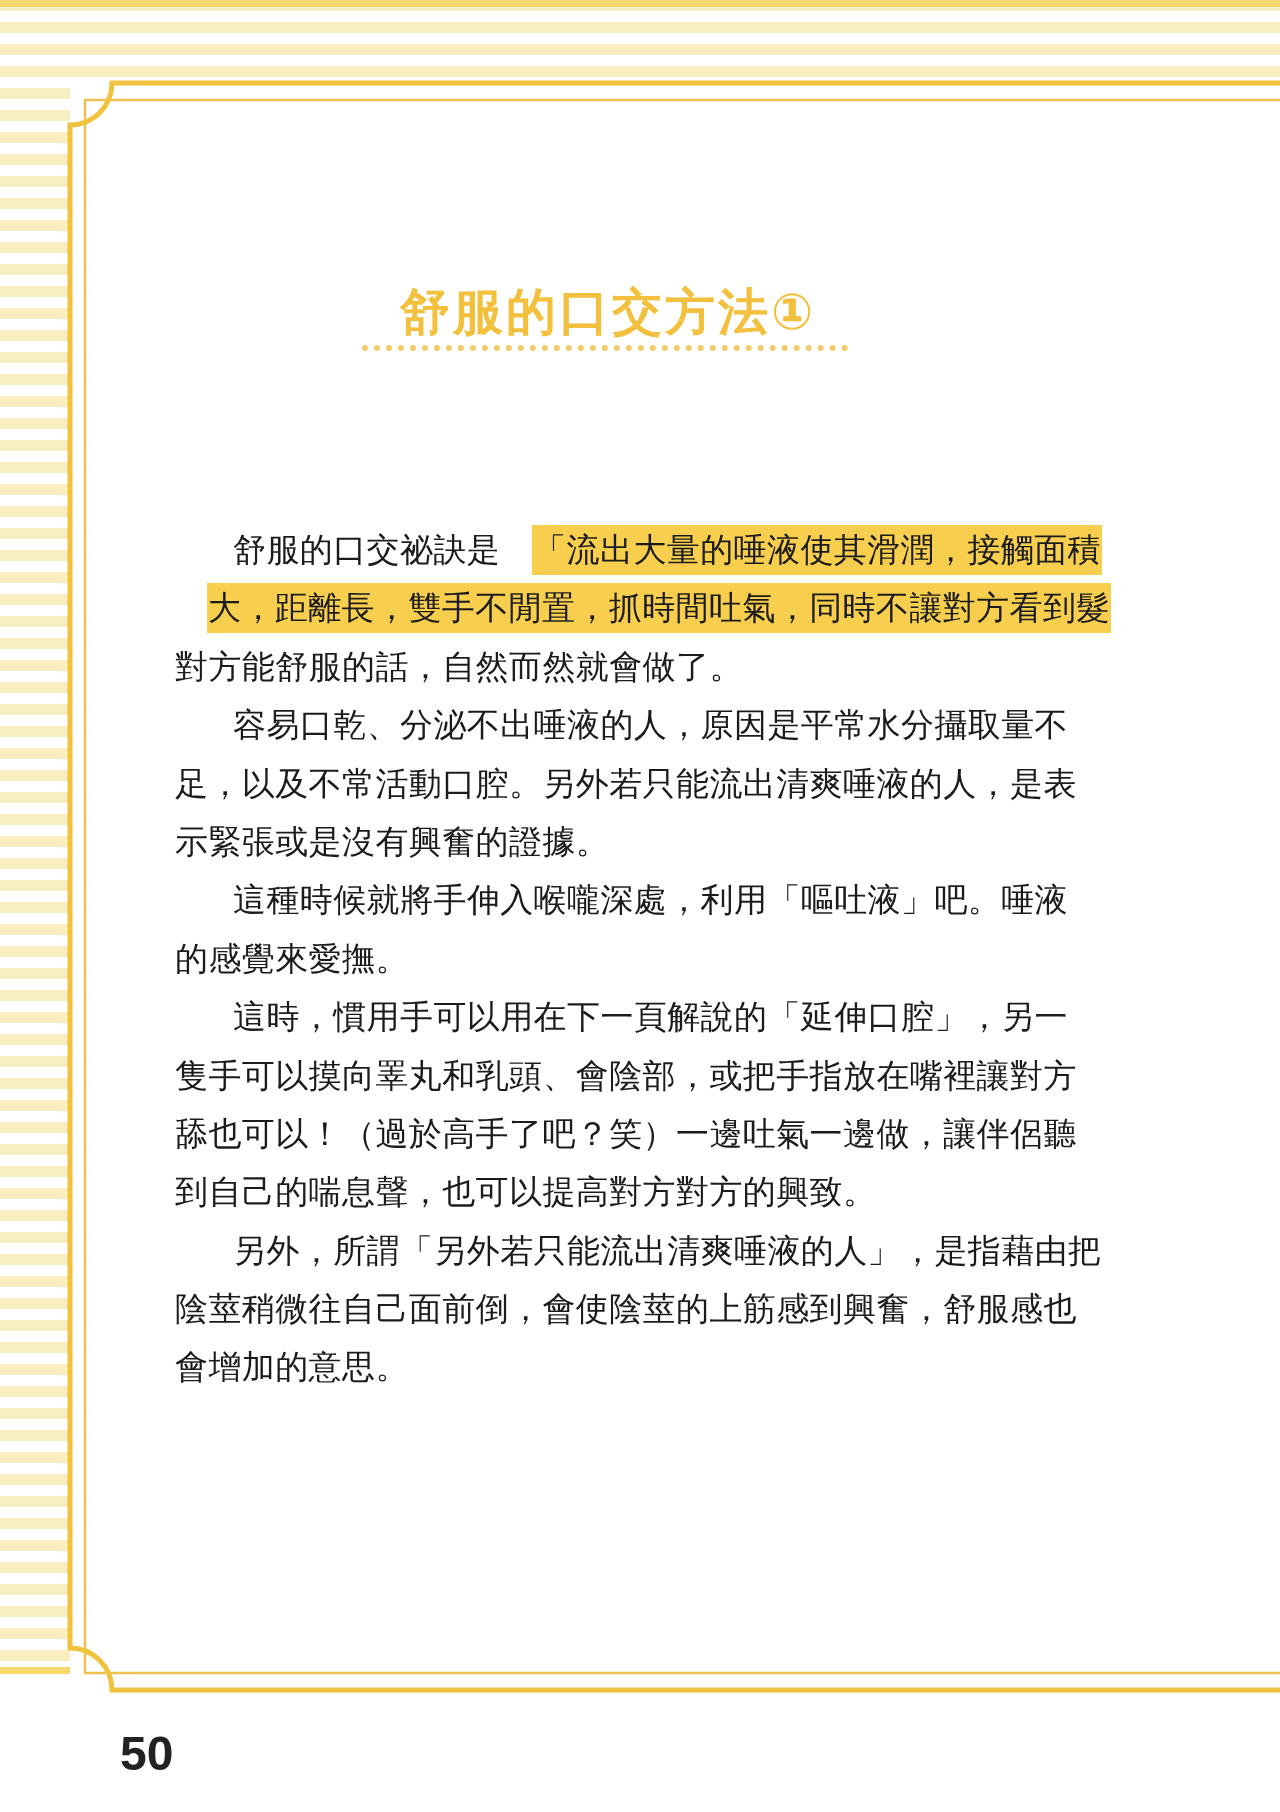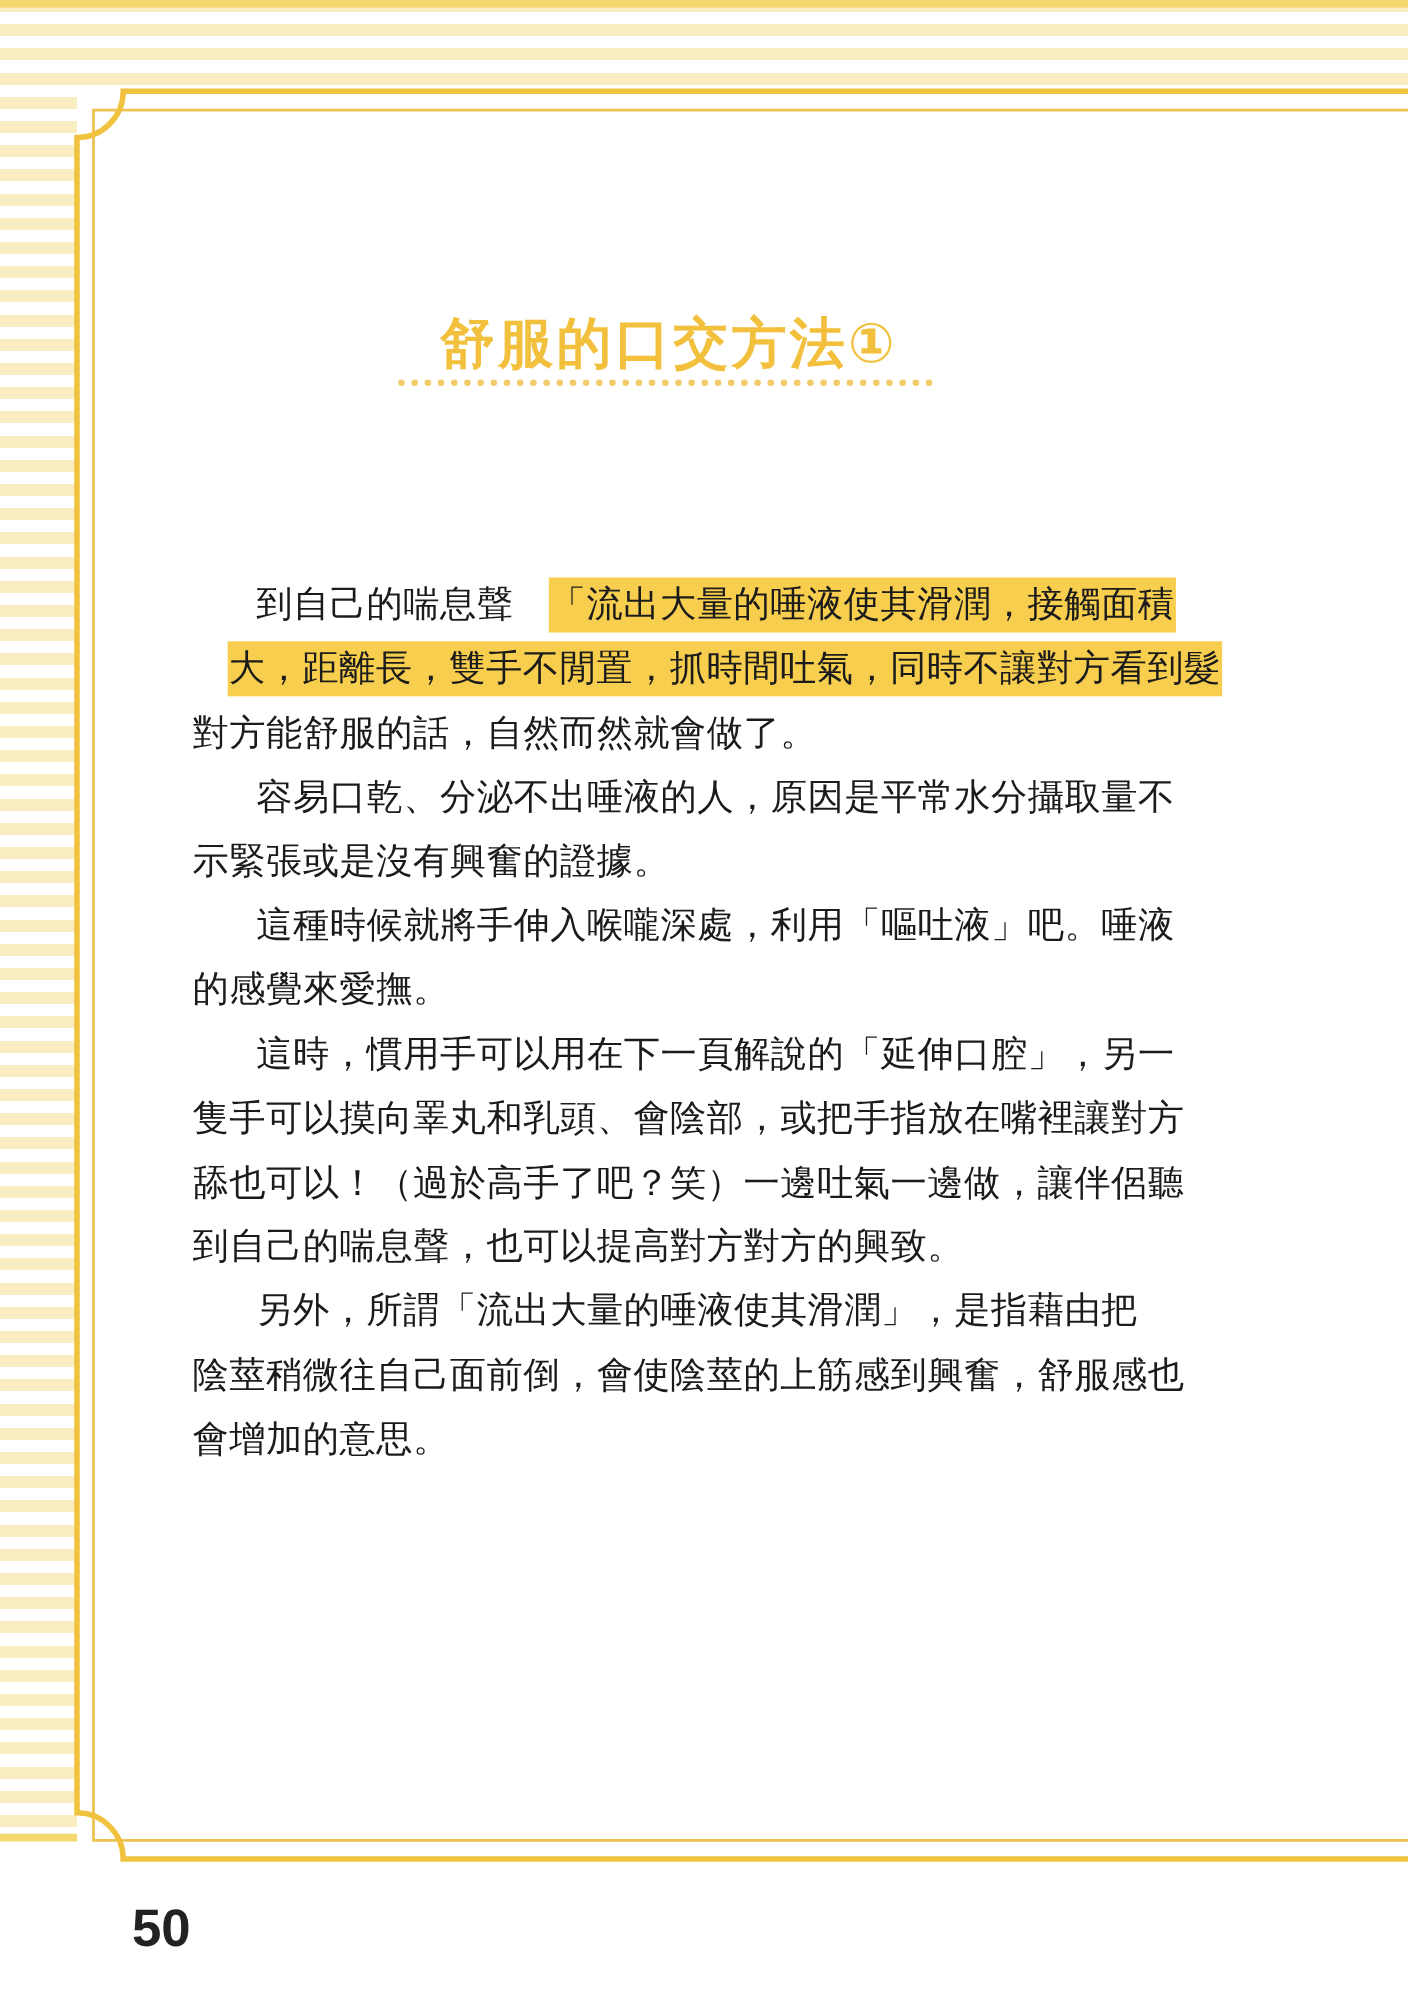--- a/index.html
+++ b/index.html
@@ -42,32 +42,33 @@
 
     <path d="M1280,83 L112,83 A42,42 0 0 1 70,125 L70,1648 A42,42 0 0 1 112,1690 L1280,1690" fill="none" stroke="#f0c23e" stroke-width="5"></path>
   </svg>
 
   <div class="content">
 
     <div class="title" style="color: rgb(242, 192, 60);">舒服的口交方法①</div>
     <div class="title-dots" style="border-bottom-color: rgb(242, 204, 106);"></div>
 
     <div class="body-text" style="color: rgb(27, 27, 27);">
-        <div class="line indent"><span>到自己的喘息聲</span><span class="hl" style="background: rgb(247, 206, 78);">「流出大量的唾液使其滑潤，接觸面積</span></div>
+        <div class="line indent"><span>舒服的口交祕訣是</span><span class="hl" style="background: rgb(247, 206, 78);">「流出大量的唾液使其滑潤，接觸面積</span></div>
         <div class="line"><span class="hl" style="background: rgb(247, 206, 78);">大，距離長，雙手不閒置，抓時間吐氣，同時不讓對方看到髮</span></div>
         <div class="line"><span>對方能舒服的話，自然而然就會做了。</span></div>
         <div class="line indent"><span>容易口乾、分泌不出唾液的人，原因是平常水分攝取量不</span></div>
+        <div class="line"><span>足，以及不常活動口腔。另外若只能流出清爽唾液的人，是表</span></div>
         <div class="line"><span>示緊張或是沒有興奮的證據。</span></div>
         <div class="line indent"><span>這種時候就將手伸入喉嚨深處，利用「嘔吐液」吧。唾液</span></div>
         <div class="line"><span>的感覺來愛撫。</span></div>
         <div class="line indent"><span>這時，慣用手可以用在下一頁解說的「延伸口腔」，另一</span></div>
         <div class="line"><span>隻手可以摸向睪丸和乳頭、會陰部，或把手指放在嘴裡讓對方</span></div>
         <div class="line"><span>舔也可以！（過於高手了吧？笑）一邊吐氣一邊做，讓伴侶聽</span></div>
         <div class="line"><span>到自己的喘息聲，也可以提高對方對方的興致。</span></div>
-        <div class="line indent"><span>另外，所謂「流出大量的唾液使其滑潤」，是指藉由把</span></div>
+        <div class="line indent"><span>另外，所謂「另外若只能流出清爽唾液的人」，是指藉由把</span></div>
         <div class="line"><span>陰莖稍微往自己面前倒，會使陰莖的上筋感到興奮，舒服感也</span></div>
         <div class="line"><span>會增加的意思。</span></div>
       </div>
 
     <div class="page-number" style="color: rgb(34, 34, 34);">50</div>
 
   </div>
 </div>
 
 </body></html>

